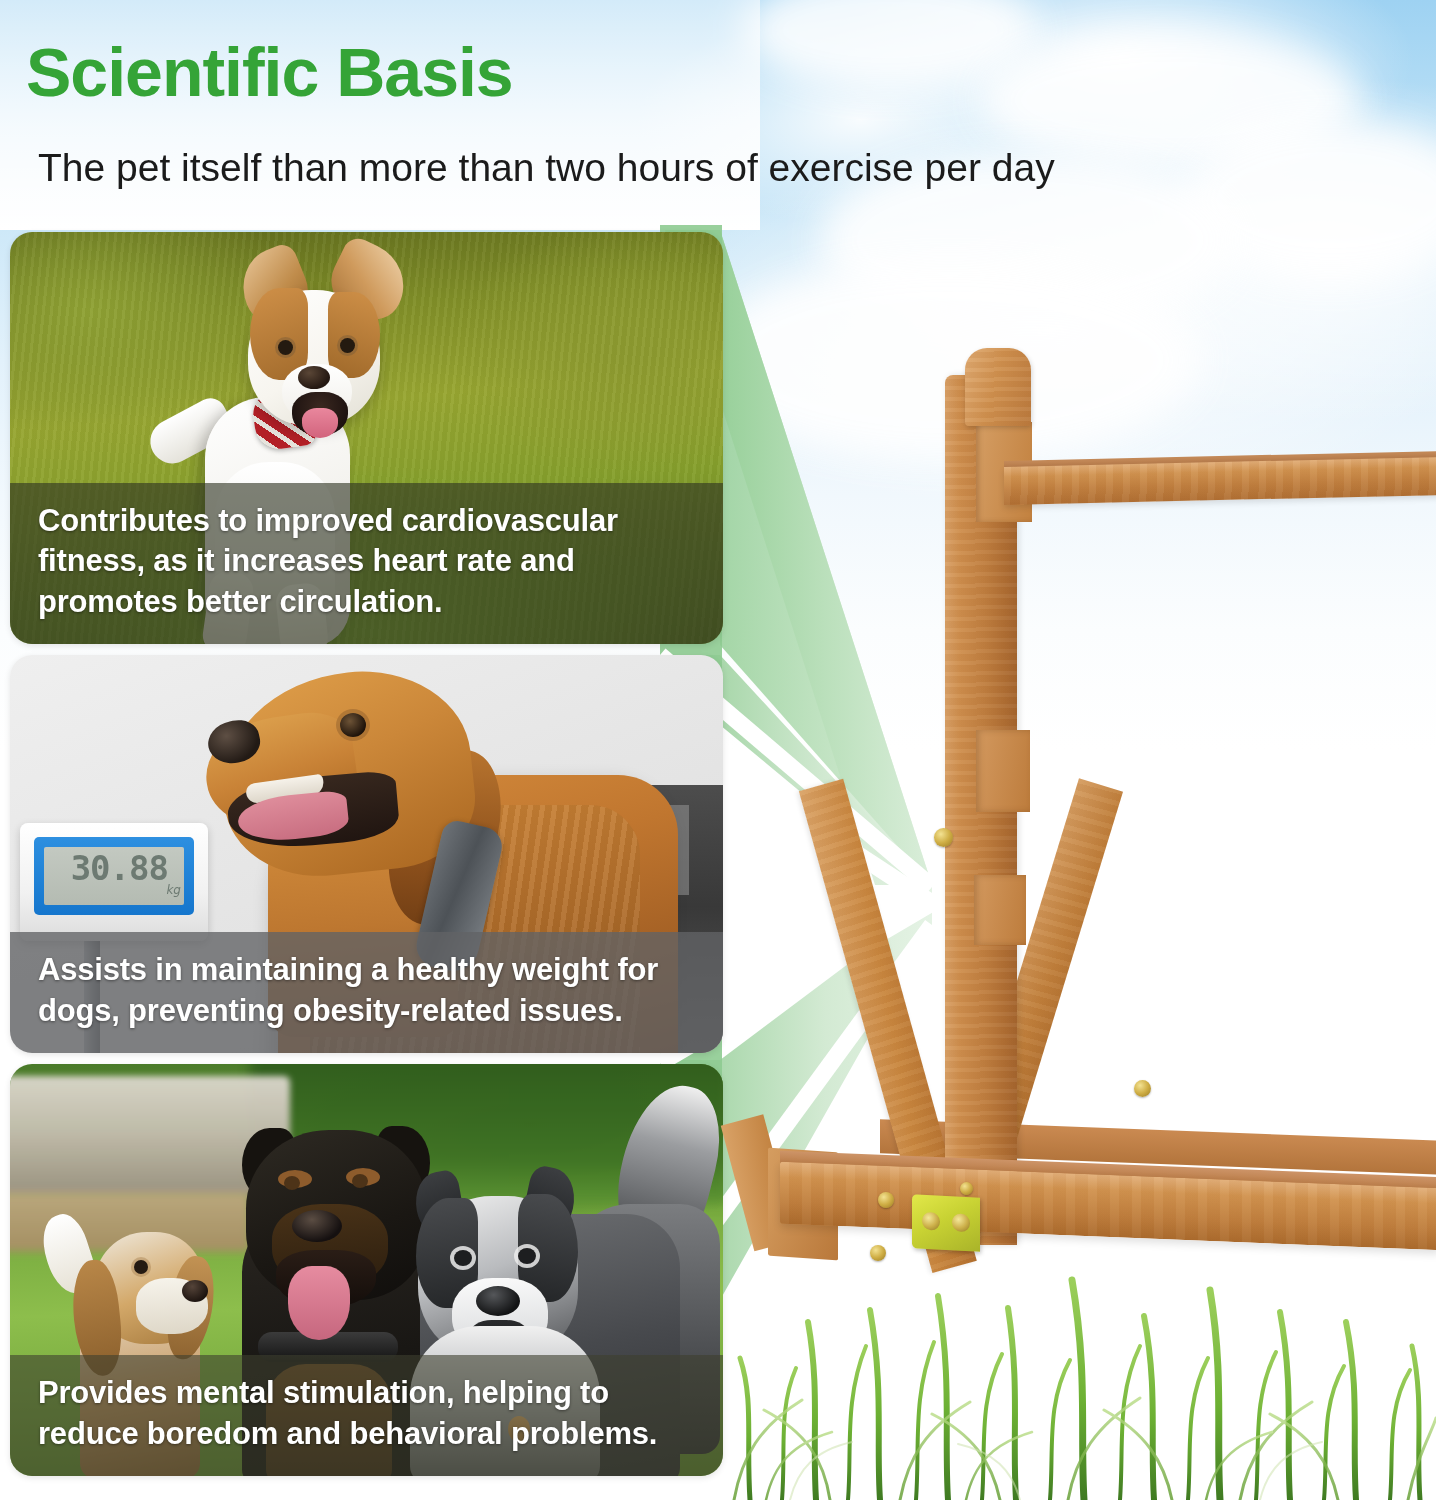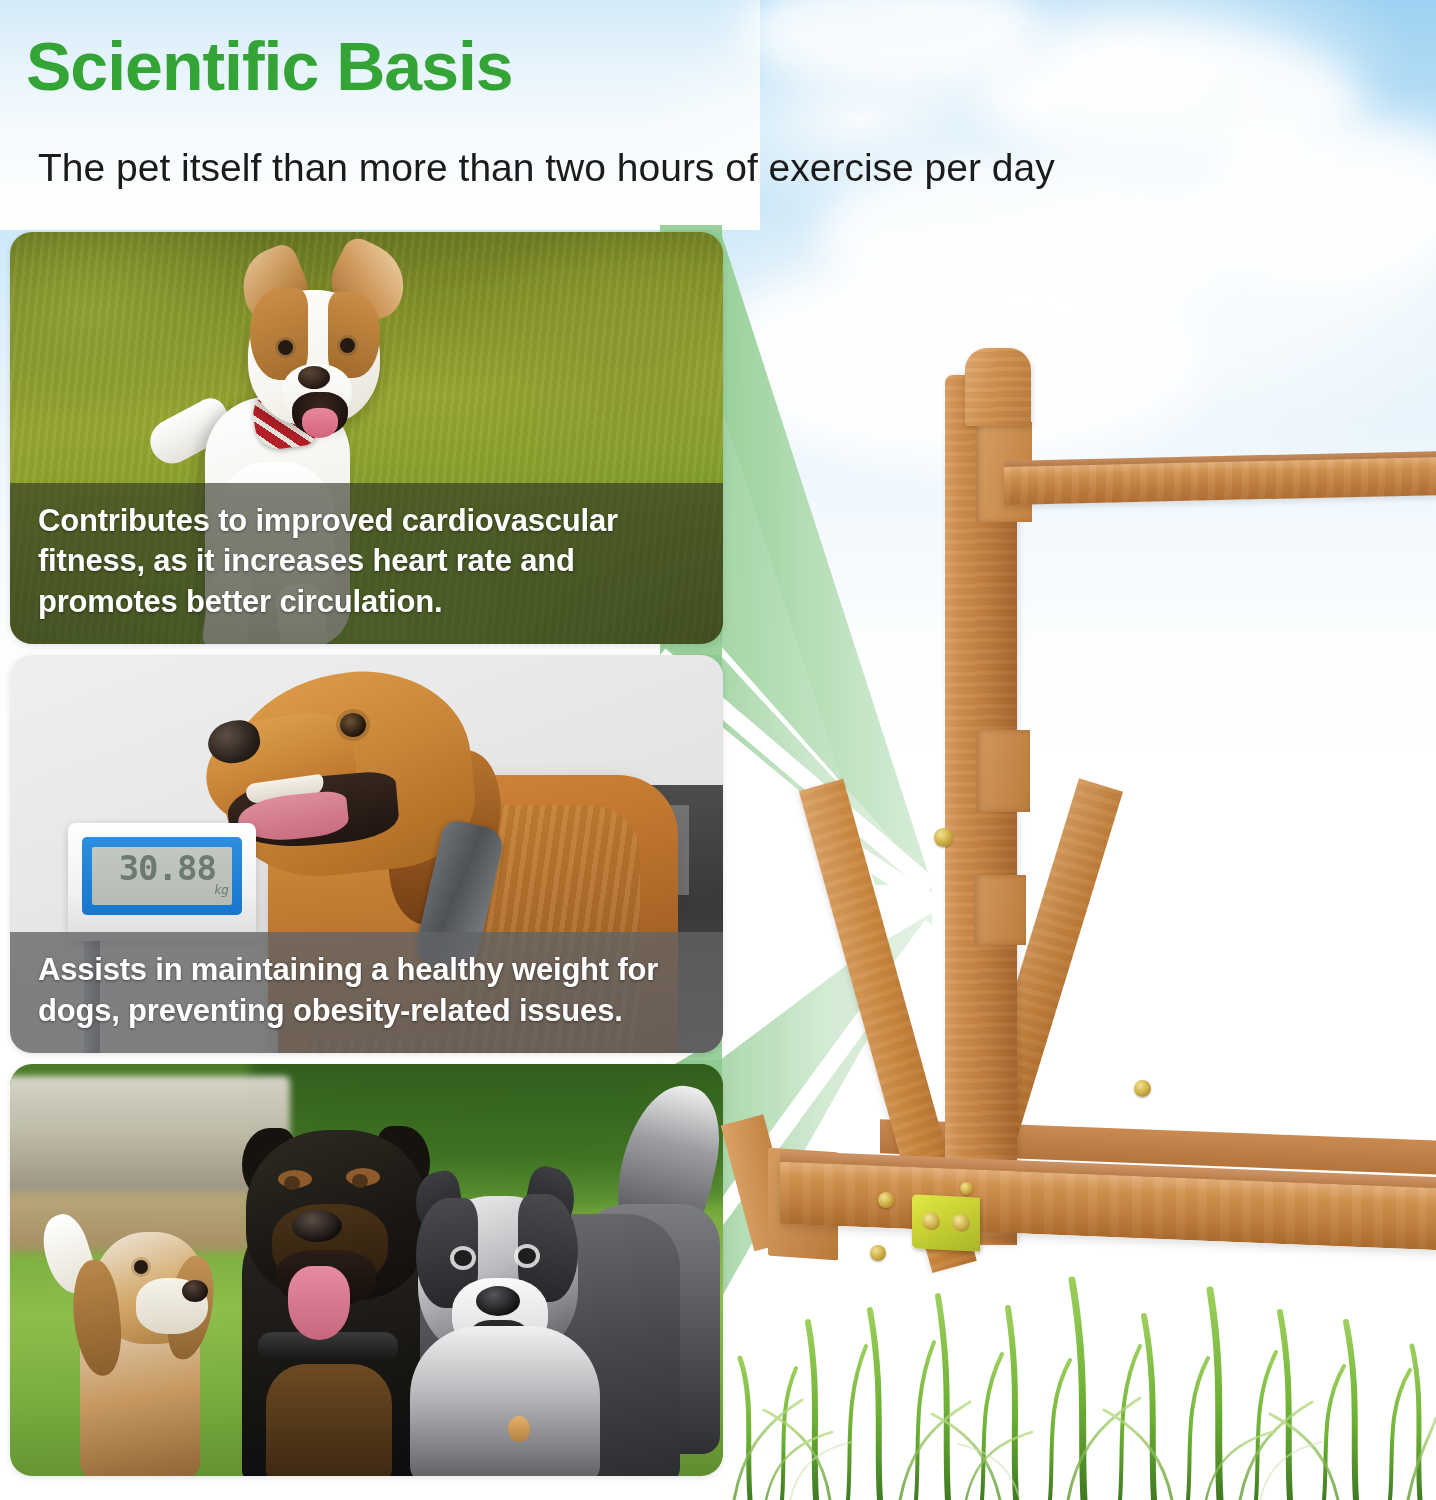--- a/index.html
+++ b/index.html
@@ -49,21 +49,21 @@
     position: absolute;
     border-radius: 50%;
     background: #ffffff;
     filter: blur(18px);
     opacity: .88;
   }
 
   
   .page-title {
     position: absolute;
-    left: 26px; top: 32px;
+    left: 26px; top: 38px;
     font-size: 68px;
     font-weight: 700;
     letter-spacing: -1px;
     color: #35a437;
     line-height: 1;
     white-space: nowrap;
   }
   .page-subtitle {
     position: absolute;
     left: 38px; top: 148px;
@@ -296,21 +296,20 @@
     border-radius: 50% 42% 44% 46%;
     transform: rotate(12deg);
   }
   
   .scale-shell {
     position: absolute; left: 10px; top: 168px;
     width: 188px; height: 118px;
     background: linear-gradient(180deg,#ffffff 0%,#f1f1f1 60%,#dcdcdc 100%);
     border-radius: 8px;
     box-shadow: 0 3px 8px rgba(0,0,0,.18);
-    margin-left: 48px;
   }
   .scale-bezel {
     position: absolute; left: 14px; top: 14px;
     width: 160px; height: 78px;
     background: linear-gradient(180deg,#2d8fe0 0%,#1576cd 100%);
     border-radius: 5px;
     padding: 10px;
   }
   .scale-lcd {
     width: 100%; height: 100%;
@@ -683,20 +682,21 @@
       <div class="dg hk-mask-r"></div>
       <div class="dg hk-eye-l"></div>
       <div class="dg hk-eye-r"></div>
       <div class="dg hk-snout"></div>
       <div class="dg hk-nose"></div>
       <div class="dg hk-mouth"></div>
       <div class="dg hk-tongue"></div>
       <div class="dg hk-ruff"></div>
       <div class="dg hk-tag"></div>
     </div>
+    <div class="card-caption cap-olive">Provides mental stimulation, helping to reduce boredom and behavioral problems.</div>
   </div>
 
   <div class="product">
     <div class="wood foot-rail-back"></div>
     <div class="wood leg-left"></div>
     <div class="wood leg-right"></div>
     <div class="wood leg-left-low"></div>
 
     <div class="wood post-main"></div>
     <div class="wood post-notch-a"></div>

